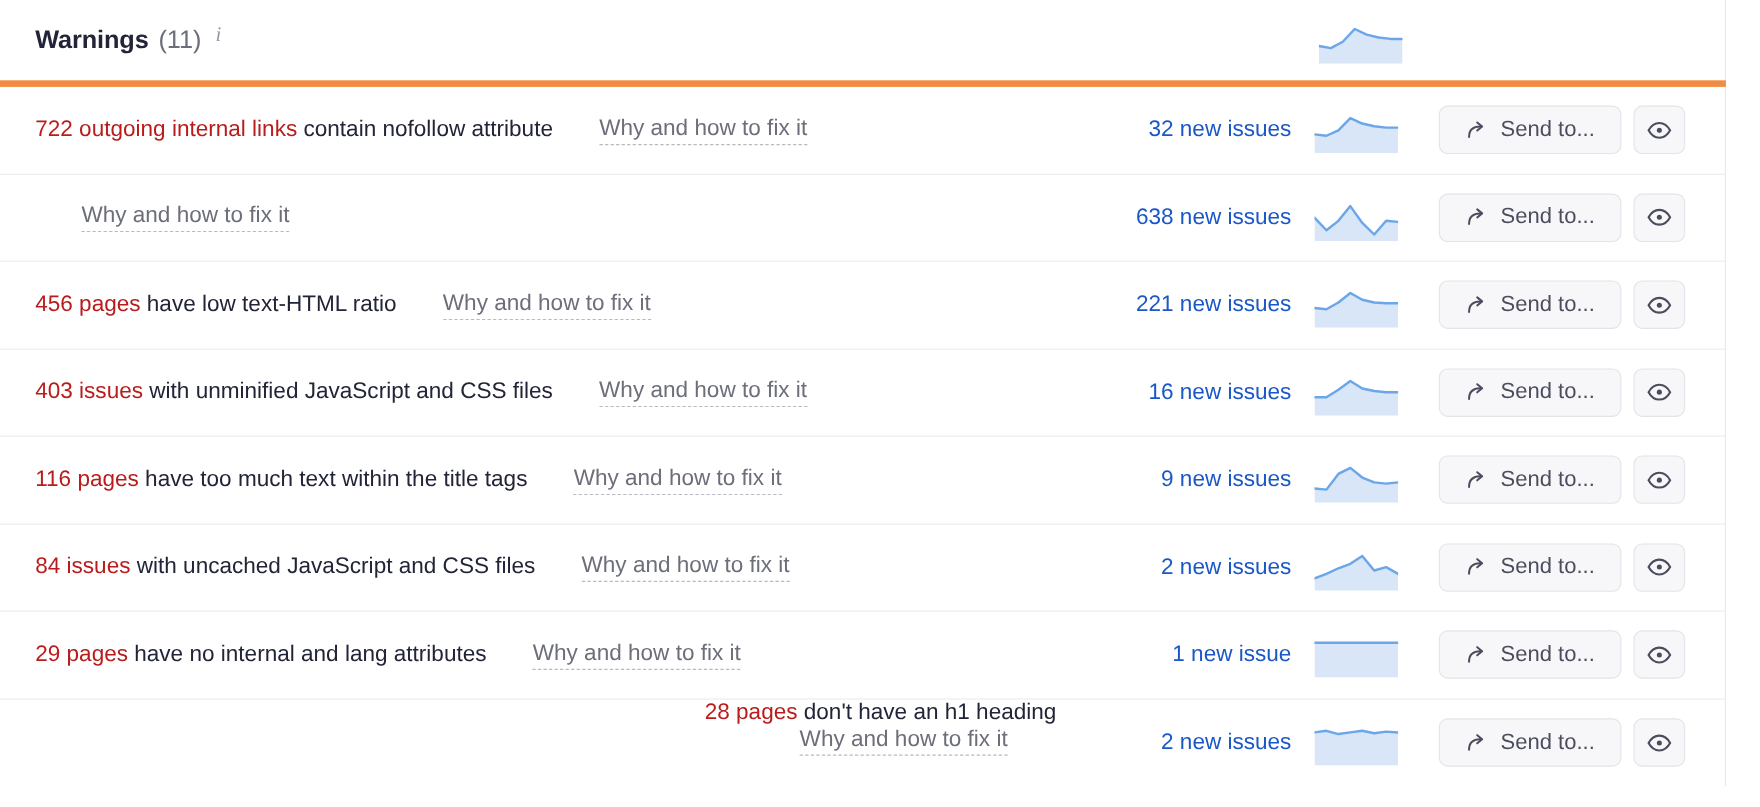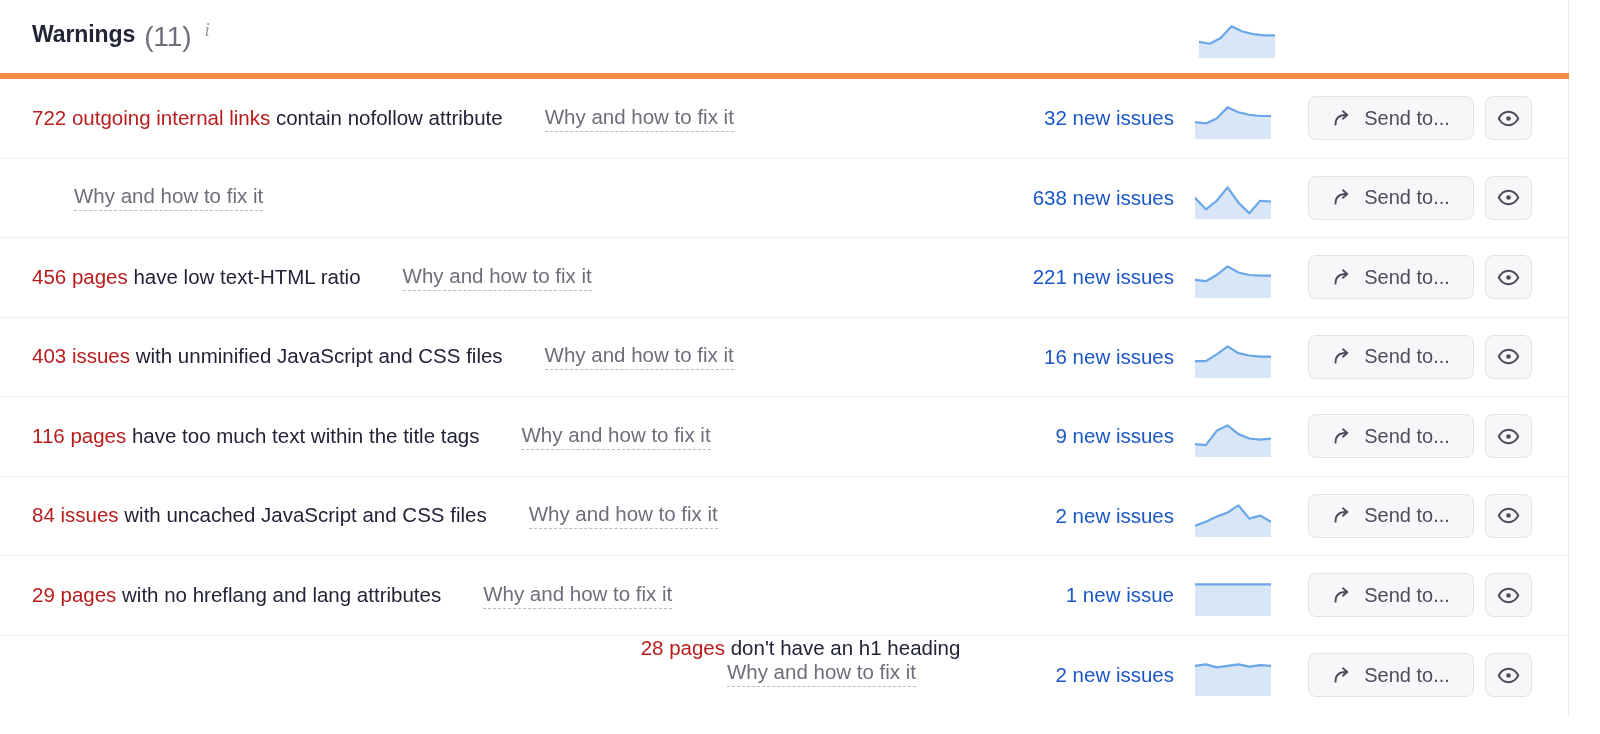--- a/index.html
+++ b/index.html
@@ -38,21 +38,21 @@
     align-items: flex-start;
     gap: 9px;
   }
   .header-title {
     font-size: 23px;
     font-weight: bold;
     color: #222437;
     letter-spacing: -0.1px;
   }
   .header-count {
-    font-size: 28px;
+    font-size: 23px;
     font-weight: 400;
     color: #6c6e79;
     letter-spacing: -0.1px;
   }
   .info-icon {
     font-family: "Liberation Serif", serif;
     font-style: italic;
     font-size: 19px;
     color: #9698a6;
     margin-left: 4px;
@@ -383,21 +383,21 @@
             <path d="M1.8 12 C4.4 7.2 8.1 5 12 5 C15.9 5 19.6 7.2 22.2 12 C19.6 16.8 15.9 19 12 19 C8.1 19 4.4 16.8 1.8 12 Z"></path>
             <circle cx="12" cy="12" r="2.4" fill="#4b4d5e" stroke="none"></circle>
           </svg>
         </span>
       </div>
     </div>
   </div>
 
   <div class="row">
     <div class="row-desc">
-      <span class="count-link">29 pages</span><span> with no hreflang and lang attributes</span>
+      <span class="count-link">29 pages</span><span> have no internal and lang attributes</span>
     </div>
     <span class="why-link">Why and how to fix it</span>
     <div class="row-right">
       <span class="new-issues">1 new issue</span>
       <div class="row-spark">
               <svg width="76" height="42" viewBox="0 0 76 42">
                 <path d="M0.00 10.36 L10.86 10.36 L21.71 10.36 L32.57 10.36 L43.43 10.36 L54.29 10.36 L65.14 10.36 L76.00 10.36 L76 42 L0 42 Z" fill="#d8e6f7"></path>
                 <path d="M0.00 10.36 L10.86 10.36 L21.71 10.36 L32.57 10.36 L43.43 10.36 L54.29 10.36 L65.14 10.36 L76.00 10.36" fill="none" stroke="#6aa6e8" stroke-width="2.2" stroke-linejoin="round" stroke-linecap="round"></path>
               </svg>
             </div>

